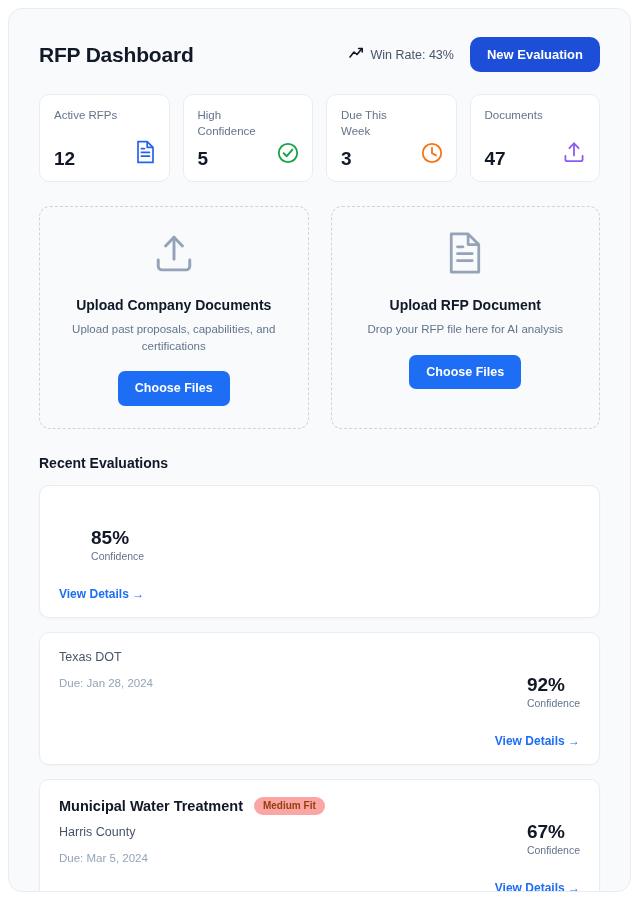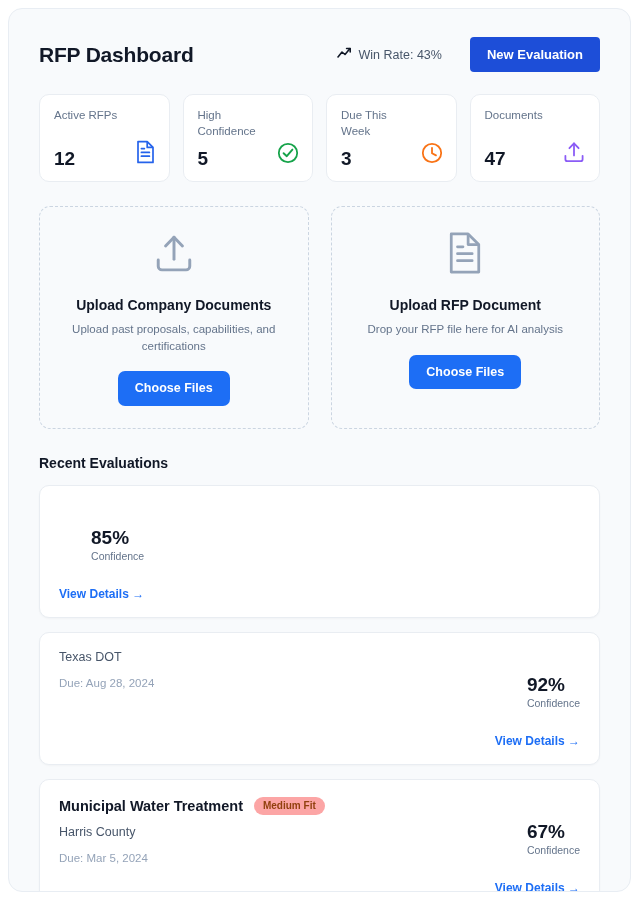--- a/index.html
+++ b/index.html
@@ -33,38 +33,38 @@
   }
   .page-title {
     font-size: 21px;
     font-weight: bold;
     color: #111827;
     letter-spacing: -0.2px;
   }
   .header-right {
     display: flex;
     align-items: center;
-    gap: 28px;
+    gap: 16px;
   }
   .win-rate {
     display: flex;
     align-items: center;
     gap: 7px;
     font-size: 12.5px;
     color: #475569;
     font-weight: normal;
   }
   .trend-icon { display: block; }
   .btn-primary {
     background: #1d4ed8;
     color: #ffffff;
     font-size: 13px;
     font-weight: bold;
     border: none;
-    border-radius: 4px;
+    border-radius: 10px;
     padding: 11px 17px;
     cursor: pointer;
     line-height: 1;
   }
   
   .stats {
     display: grid;
     grid-template-columns: repeat(4, 1fr);
     gap: 13px;
     margin-bottom: 24px;
@@ -331,21 +331,21 @@
           <div class="view-details">
             <span>View Details</span>
             <span class="arrow">→</span>
           </div>
         </div>
       </div>
 
       <div class="eval-card">
         <div class="eval-left">
           <div class="eval-org">Texas DOT</div>
-          <div class="eval-due">Due: Aug 28, 2024</div>
+          <div class="eval-due">Due: Jan 28, 2024</div>
         </div>
         <div class="eval-right">
           <div>
             <div class="eval-score">92%</div>
             <div class="eval-score-label">Confidence</div>
           </div>
           <div class="view-details">
             <span>View Details</span>
             <span class="arrow">→</span>
           </div>

